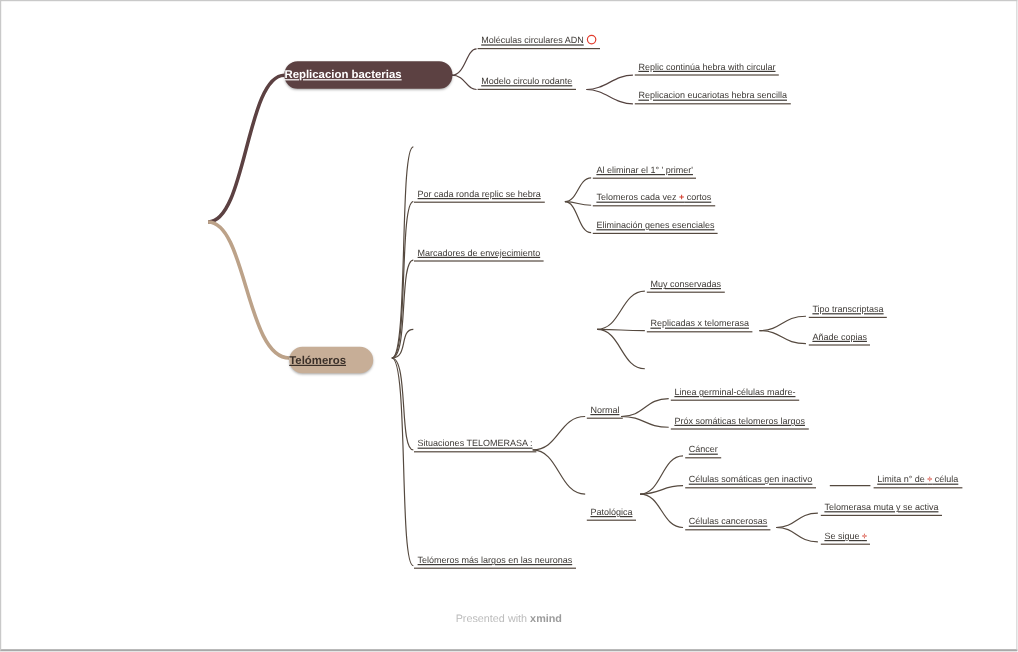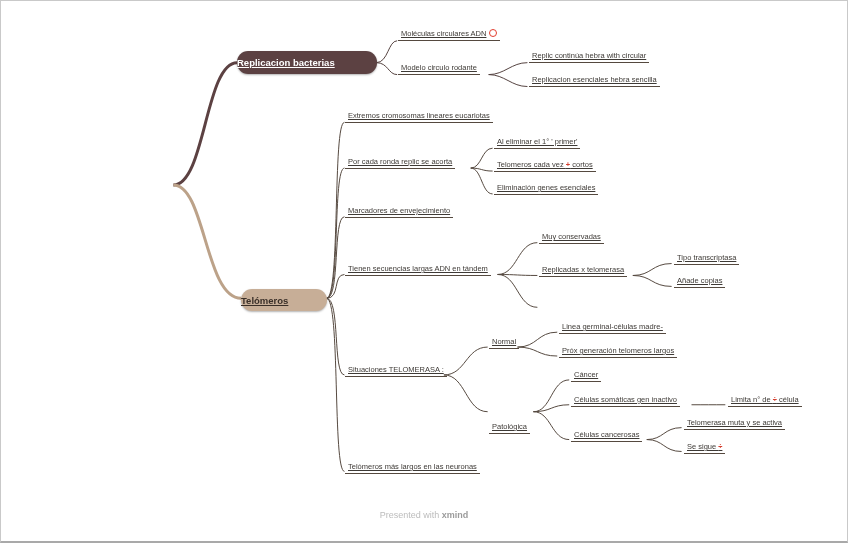--- a/index.html
+++ b/index.html
@@ -17,21 +17,21 @@
     cursor:default;
     text-decoration:underline;
   }
   .topic .sym{color:#d43f2f;font-weight:bold;}
   .box{
     border:none;border-radius:11px;font-weight:bold;font-size:9.5px;
     display:flex;align-items:center;justify-content:flex-start;
     padding:0;box-shadow:0 1px 2px rgba(0,0,0,.3);
   }
   .box-bacterias{width:140px;height:23px;background:#5c4142;color:#ffffff;}
-  .box-telomeros{width:86px;height:22px;background:#c7ae97;color:#3a2f28;}
+  .box-telomeros{width:70px;height:22px;background:#c7ae97;color:#3a2f28;}
   .root-label{
     position:absolute;font-size:15px;font-weight:bold;letter-spacing:.5px;
     color:#00a49a;white-space:nowrap;cursor:default;
   }
   .ring{
     display:inline-block;width:6px;height:6px;border:1.6px solid #e23d2e;
     border-radius:50%;margin-left:3px;vertical-align:-1px;
   }
   .footer{
     position:absolute;left:0;right:0;top:509px;text-align:center;
@@ -91,54 +91,48 @@
 
   <div class="topic" style="left:397px;top:61px">
     <span>Modelo circulo rodante</span>
   </div>
 
   <div class="topic" style="left:528px;top:49px">
     <span>Replic continúa hebra with circular</span>
   </div>
 
   <div class="topic" style="left:528px;top:73px">
-    <span>Replicacion esenciales hebra sencilla</span>
+    <span>Replicacion eucariotas hebra sencilla</span>
   </div>
 
   <div class="topic box box-telomeros" style="left:240px;top:288px">
     <span>Telómeros</span>
   </div>
 
-  <div class="topic" style="left:344px;top:109px">
-    <span>Extremos cromosomas lineares eucariotas</span>
-  </div>
 
   <div class="topic" style="left:344px;top:155px">
-    <span>Por cada ronda replic se acorta</span>
+    <span>Por cada ronda replic se hebra</span>
   </div>
 
   <div class="topic" style="left:493px;top:135px">
     <span>Al eliminar el 1° ' primer'</span>
   </div>
 
   <div class="topic" style="left:493px;top:158px">
     <span>Telomeros cada vez </span><span class="sym">+</span><span> cortos</span>
   </div>
 
   <div class="topic" style="left:493px;top:181px">
     <span>Eliminación genes esenciales</span>
   </div>
 
   <div class="topic" style="left:344px;top:204px">
     <span>Marcadores de envejecimiento</span>
   </div>
 
-  <div class="topic" style="left:344px;top:262px">
-    <span>Tienen secuencias largas ADN en tándem</span>
-  </div>
 
   <div class="topic" style="left:538px;top:230px">
     <span>Muy conservadas</span>
   </div>
 
   <div class="topic" style="left:538px;top:263px">
     <span>Replicadas x telomerasa</span>
   </div>
 
   <div class="topic" style="left:673px;top:251px">
@@ -156,21 +150,21 @@
 
   <div class="topic" style="left:488px;top:335px">
     <span>Normal</span>
   </div>
 
   <div class="topic" style="left:558px;top:320px">
     <span>Linea germinal-células madre-</span>
   </div>
 
   <div class="topic" style="left:558px;top:344px">
-    <span>Próx generación telomeros largos</span>
+    <span>Próx somáticas telomeros largos</span>
   </div>
 
   <div class="topic" style="left:488px;top:420px">
     <span>Patológica</span>
   </div>
 
   <div class="topic" style="left:570px;top:368px">
     <span>Cáncer</span>
   </div>
 

